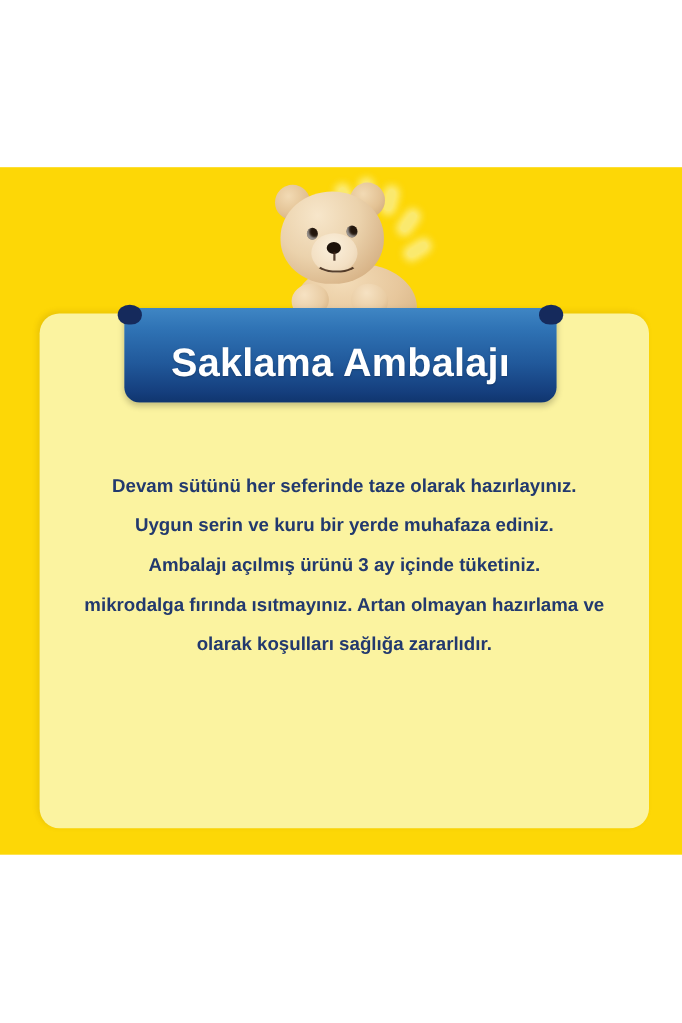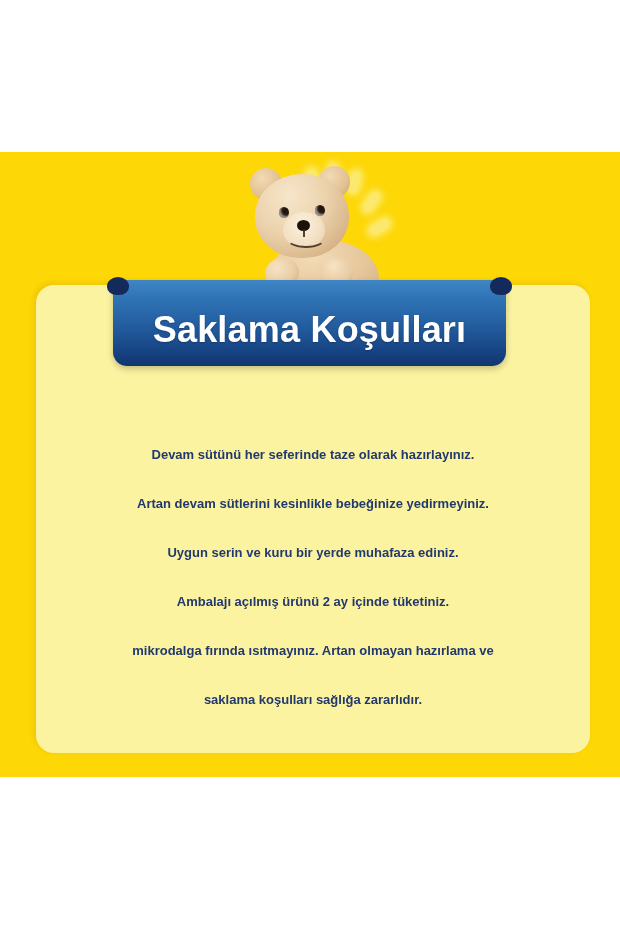--- a/index.html
+++ b/index.html
@@ -217,23 +217,23 @@
 
   
   .instructions {
     position: absolute;
     left: 36px;
     top: 422px;
     width: 554px;
     text-align: center;
   }
   .instructions p {
-    margin: 16px;
+    margin: 3px;
     color: #22396E;
-    font-size: 13px;
+    font-size: 17px;
     font-weight: bold;
     line-height: 33px;
     white-space: nowrap;
   }
 </style>
 </head>
 <body>
 
 <div id="stage">
 
@@ -263,25 +263,24 @@
       <div class="eye right"></div>
       <div class="nose"></div>
       <div class="mouth-stem"></div>
       <div class="mouth"></div>
     </div>
   </div>
 
   <div class="title-banner">
     <span class="notch l"></span>
     <span class="notch r"></span>
-    <span class="banner-title">Saklama Koşulları</span>
+    <span class="banner-title">Saklama Ambalajı</span>
   </div>
 
   <div class="instructions">
     <p>Devam sütünü her seferinde taze olarak hazırlayınız.</p>
-    <p>Artan devam sütlerini kesinlikle bebeğinize yedirmeyiniz.</p>
     <p>Uygun serin ve kuru bir yerde muhafaza ediniz.</p>
-    <p>Ambalajı açılmış ürünü 2 ay içinde tüketiniz.</p>
+    <p>Ambalajı açılmış ürünü 3 ay içinde tüketiniz.</p>
     <p>mikrodalga fırında ısıtmayınız. Artan olmayan hazırlama ve</p>
-    <p>saklama koşulları sağlığa zararlıdır.</p>
+    <p>olarak koşulları sağlığa zararlıdır.</p>
   </div>
 
 </div>
 
 </body></html>

